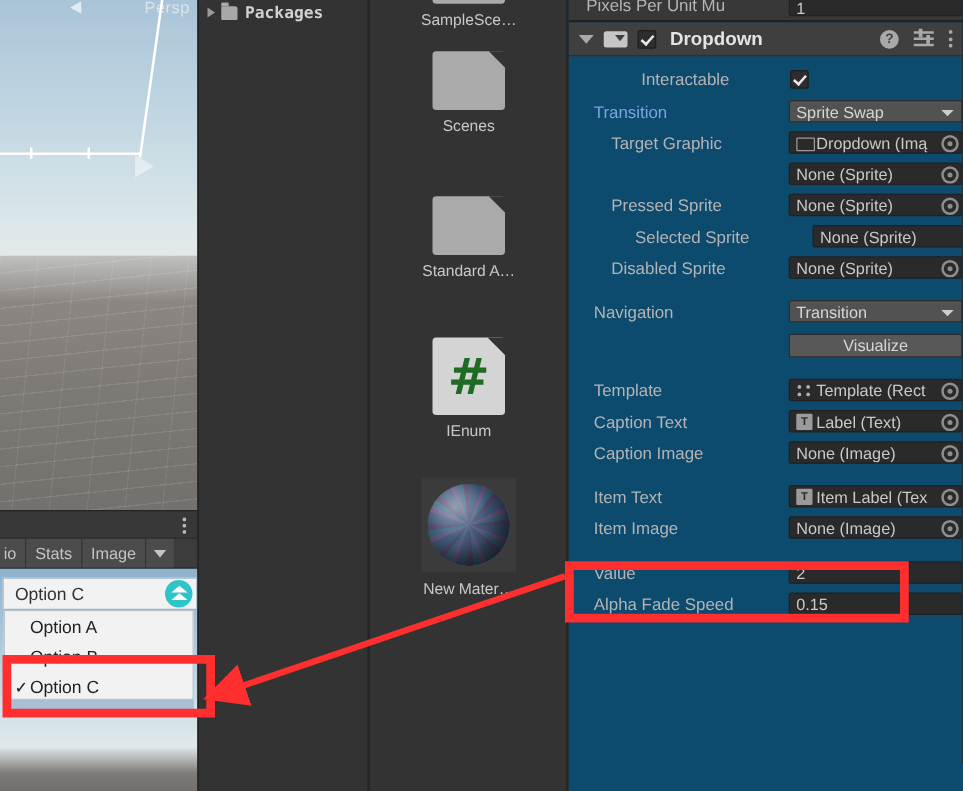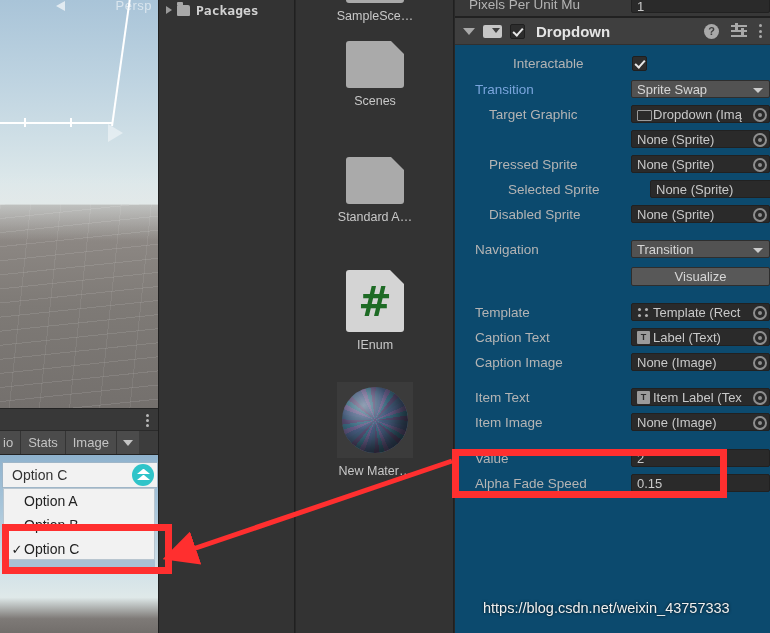--- a/index.html
+++ b/index.html
@@ -767,15 +767,14 @@
 
   <svg id="ann-arrow" width="770" height="633">
     <defs>
       <marker id="ah" markerWidth="7" markerHeight="7" refX="1.2" refY="3.5" orient="auto">
         <path d="M0,0 L7,3.5 L0,7 z" fill="#ff2f2f"></path>
       </marker>
     </defs>
     <line x1="452" y1="461" x2="190" y2="550" stroke="#ff2f2f" stroke-width="5" marker-end="url(#ah)"></line>
   </svg>
 
-  <div id="watermark">https://blog.csdn.net/weixin_43757333</div>
 
 </div>
 
 </body></html>

